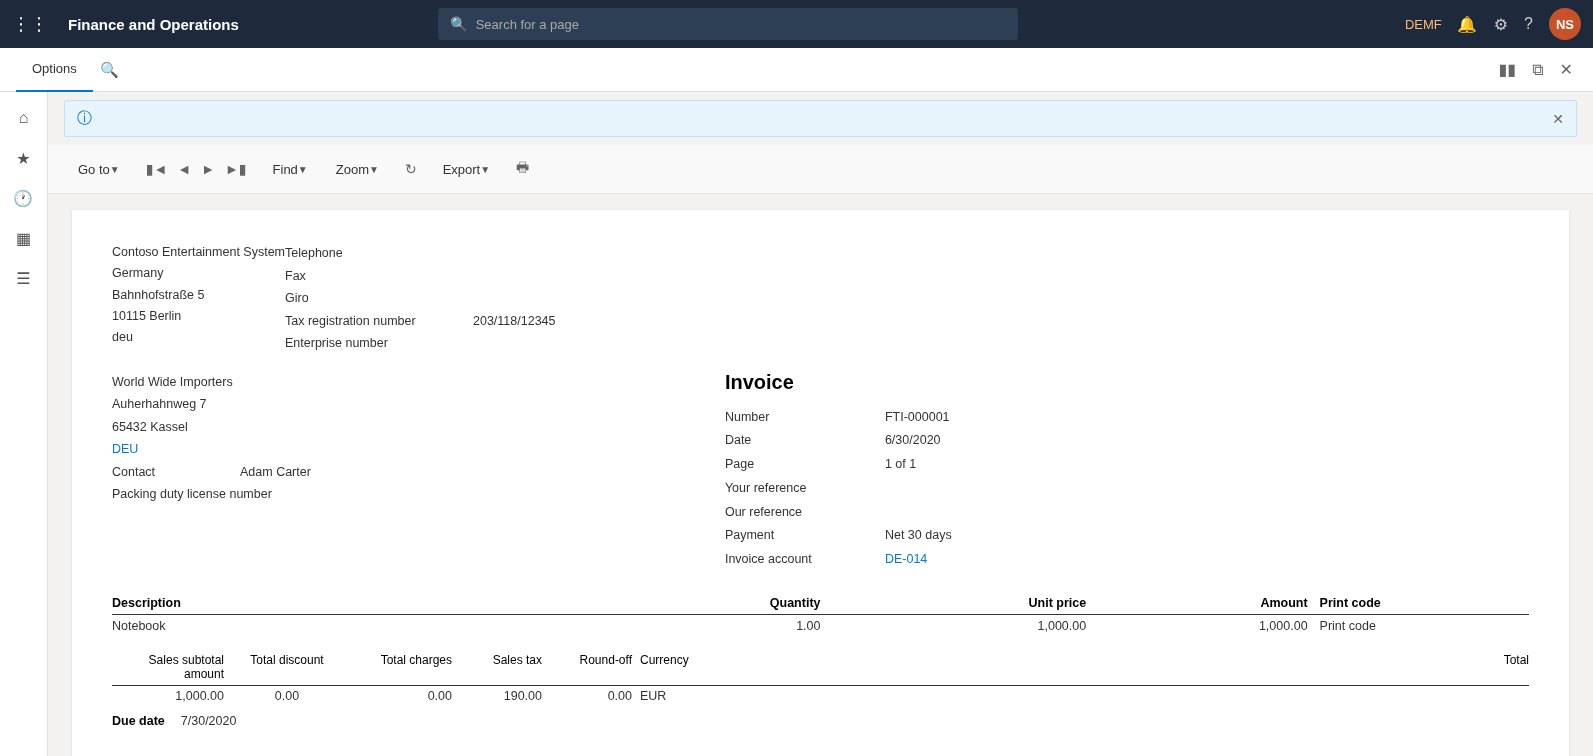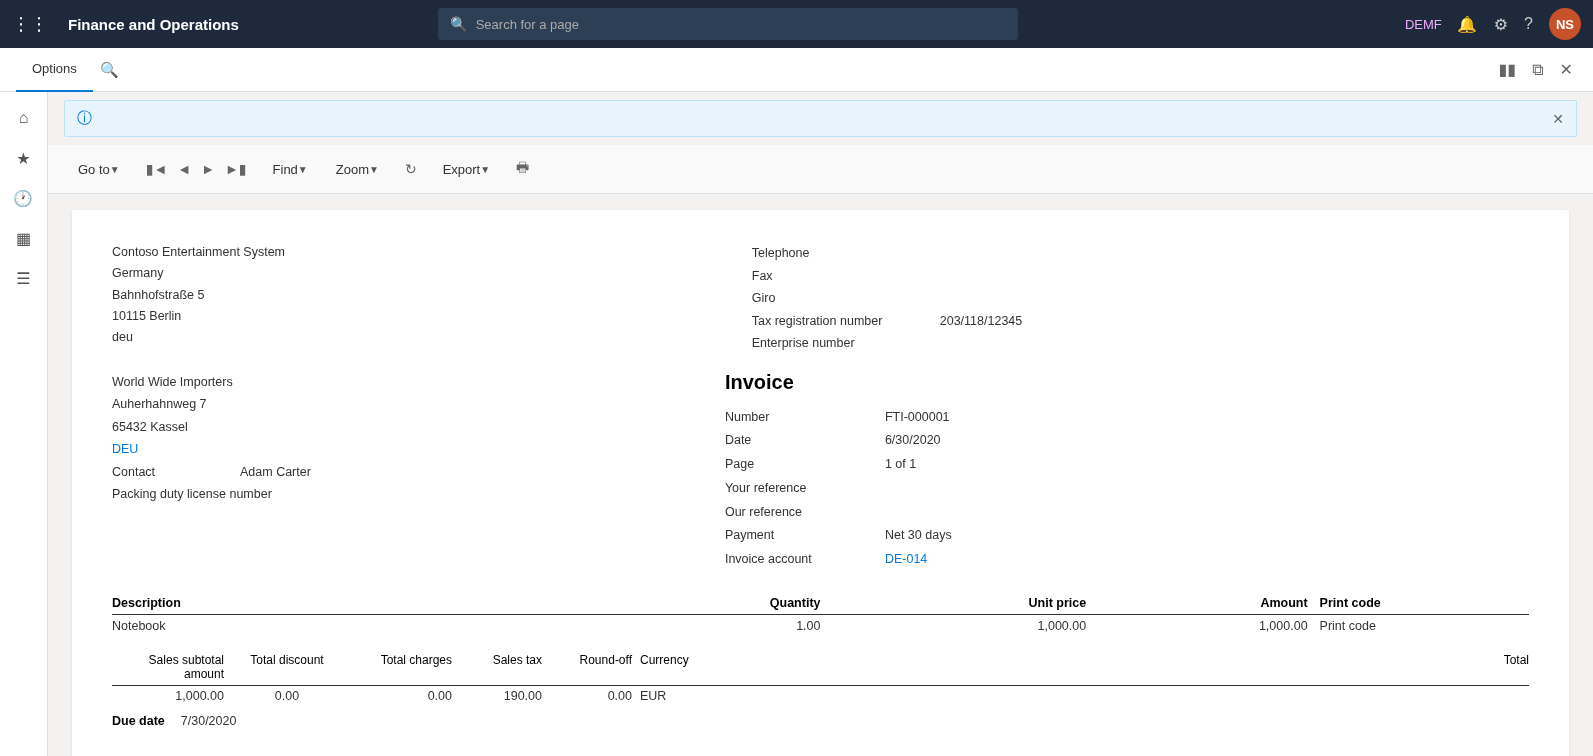--- a/index.html
+++ b/index.html
@@ -36,21 +36,21 @@
       font-size: 13px;
       width: 100%;
     }
     .nav-search input::placeholder { color: #aaa; }
     .nav-right {
       display: flex;
       align-items: center;
       gap: 16px;
       margin-left: auto;
     }
-    .nav-env { color: #f0abfc; font-size: 13px; }
+    .nav-env { color: #fdba74; font-size: 13px; }
     .nav-icon { color: #ccc; font-size: 16px; cursor: pointer; }
     .nav-avatar {
       width: 32px; height: 32px;
       background: #c7522a;
       border-radius: 50%;
       display: flex; align-items: center; justify-content: center;
       color: #ffffff; font-size: 13px; font-weight: 600;
     }
 
     
@@ -179,21 +179,21 @@
     .invoice-container {
       background: #fff;
       margin: 16px 24px;
       padding: 32px 40px;
       min-height: 580px;
       box-shadow: 0 1px 3px rgba(0,0,0,0.1);
     }
 
     .invoice-header-section {
       display: flex;
-      justify-content: space-between;
+      justify-content: flex-start;
       margin-bottom: 12px;
     }
     .company-info { font-size: 12.5px; line-height: 1.7; color: #333; }
     .contact-info { font-size: 12.5px; line-height: 1.8; color: #333; }
     .contact-row { display: flex; gap: 8px; }
     .contact-label { color: #333; min-width: 180px; }
     .contact-value { color: #333; }
 
     .invoice-body-section {
       display: flex;

